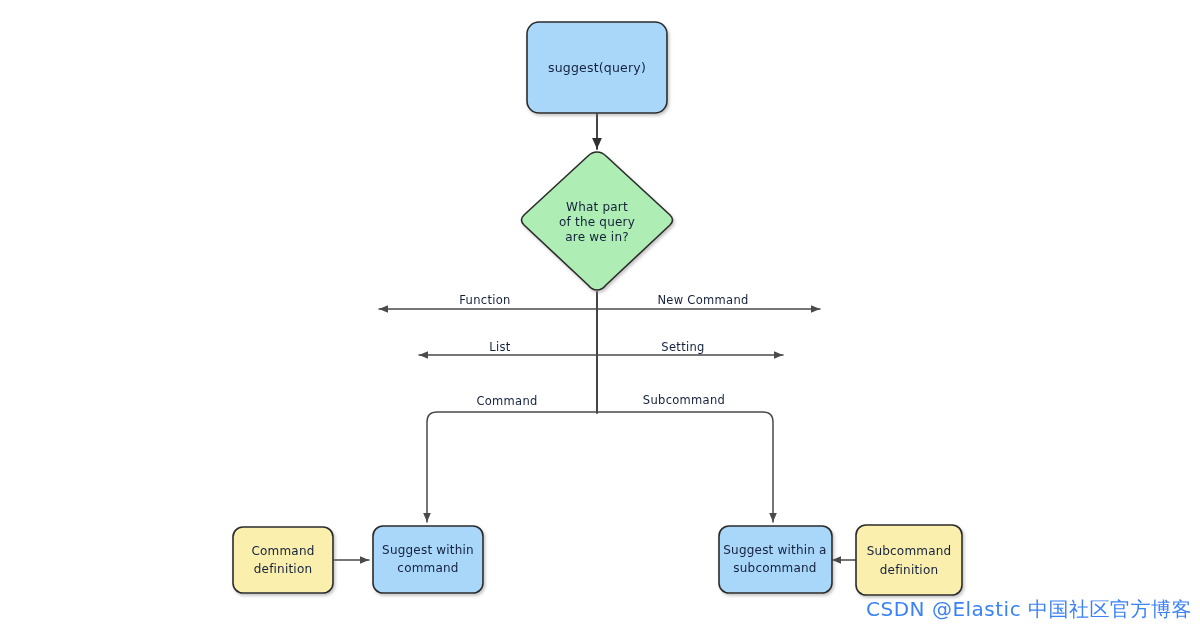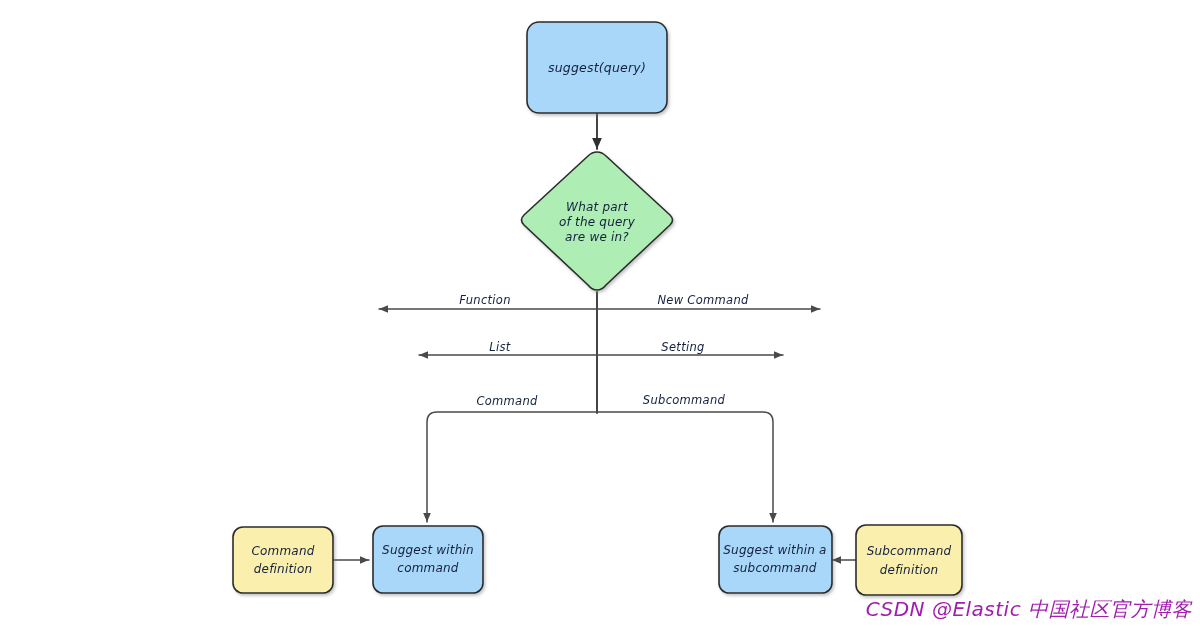--- a/index.html
+++ b/index.html
@@ -12,21 +12,20 @@
     width: 1200px;
     height: 628px;
     overflow: hidden;
     font-family: "DejaVu Sans", sans-serif;
   }
   #diagram-root {
     position: relative;
     width: 1200px;
     height: 628px;
     background: #ffffff;
-    font-style: italic;
   }
   #flow-svg {
     position: absolute;
     left: 0;
     top: 0;
     width: 1200px;
     height: 628px;
   }
   .node-shape {
     stroke: #2b2b2b;
@@ -61,21 +60,21 @@
     text-anchor: middle;
     dominant-baseline: middle;
     letter-spacing: 0.3px;
   }
   #watermark {
     position: absolute;
     right: 8px;
     bottom: 5px;
     font-family: "DejaVu Sans", sans-serif;
     font-size: 20px;
-    color: #a21caf;
+    color: #3b82f6;
     white-space: nowrap;
     letter-spacing: 0.5px;
     user-select: none;
   }
 </style>
 </head>
 <body>
 
 <div id="diagram-root">
 

